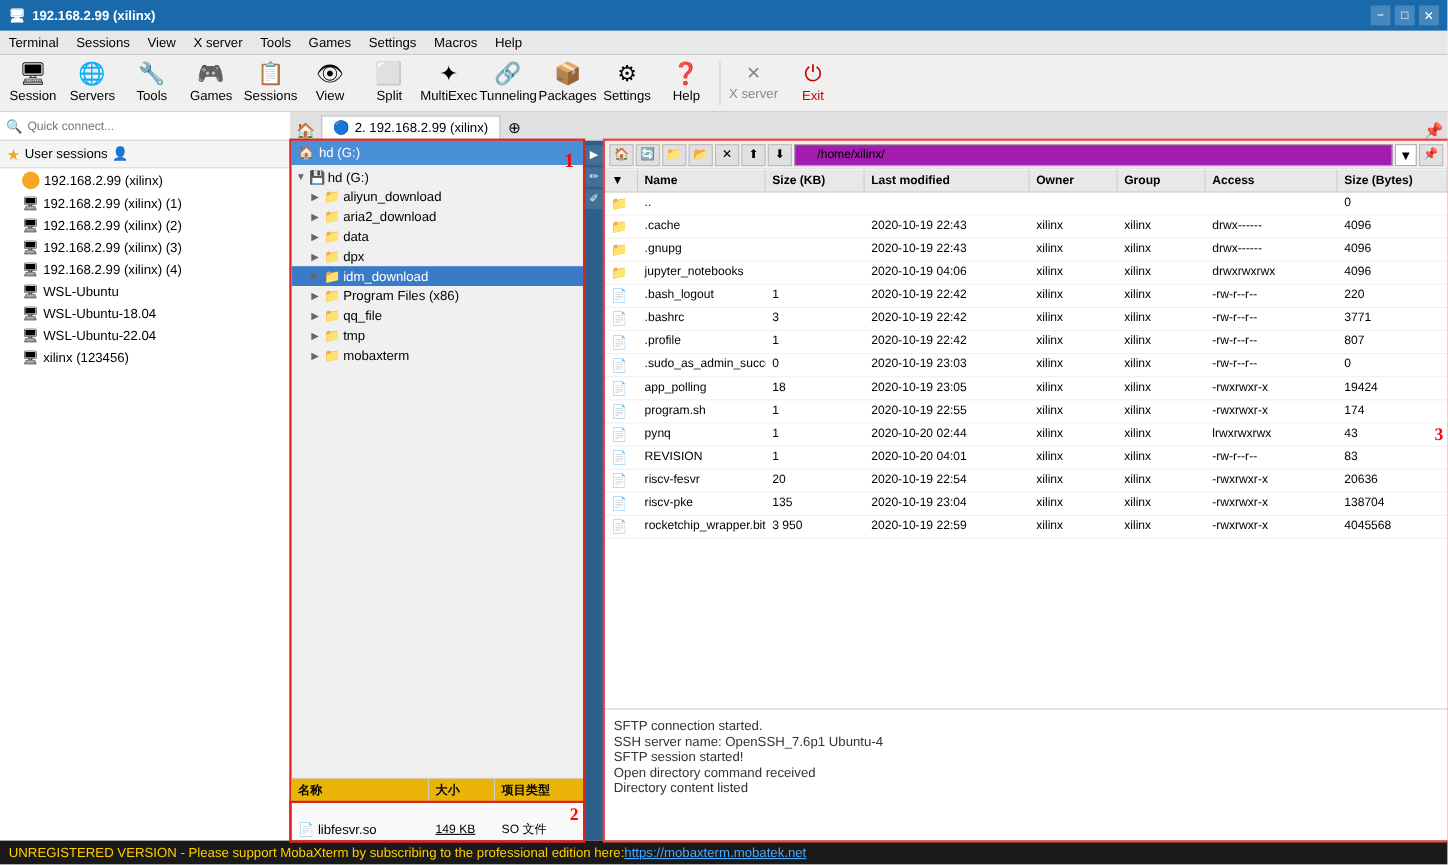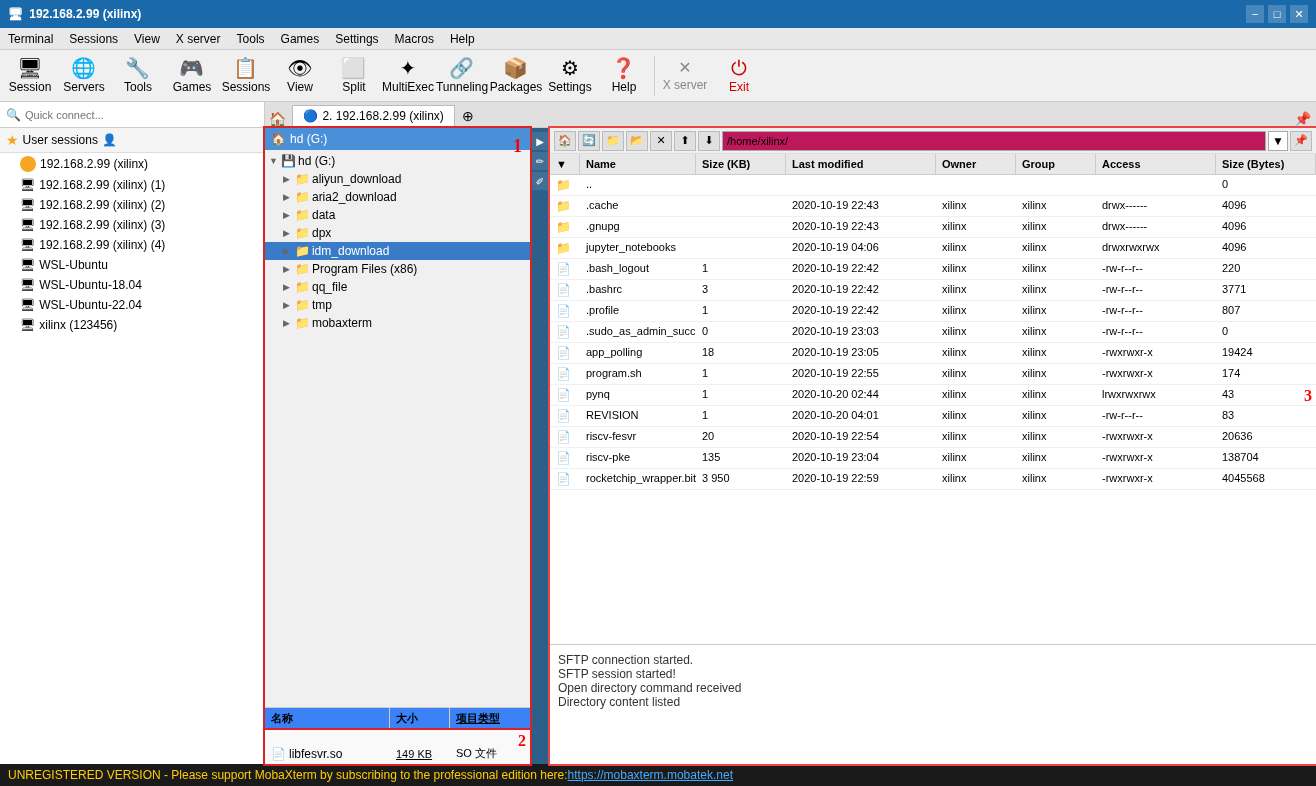--- a/index.html
+++ b/index.html
@@ -154,28 +154,28 @@
       padding: 2px 4px;
       cursor: pointer;
       gap: 2px;
     }
     .tree-item.selected { background: #3a7bc8; color: white; }
     .tree-indent { width: 12px; display: inline-block; flex-shrink: 0; }
     .folder-icon { color: #f5a623; font-size: 12px; }
     .expand-icon { font-size: 9px; color: #666; width: 10px; }
     .local-table-header {
       display: flex;
-      background: #3b82f6;
+      background: #eab308;
       border-bottom: 1px solid #ccc;
       position: sticky;
       top: 0;
     }
     .local-col-name { flex: 1; padding: 3px 6px; border-right: 1px solid #ccc; font-weight: bold; font-size: 11px; }
     .local-col-size { width: 60px; padding: 3px 6px; border-right: 1px solid #ccc; font-weight: bold; font-size: 11px; }
-    .local-col-type { width: 80px; padding: 3px 6px; font-weight: bold; font-size: 11px; text-decoration: underline; }
+    .local-col-type { width: 80px; padding: 3px 6px; font-weight: bold; font-size: 11px; }
     .local-file-row {
       display: flex;
       align-items: center;
       border-bottom: 1px solid #f0f0f0;
       cursor: pointer;
       outline: 2px solid #e44;
     }
     .local-file-cell { padding: 3px 6px; font-size: 11px; overflow: hidden; white-space: nowrap; margin-top: 13px; }
 
     
@@ -202,23 +202,23 @@
       cursor: pointer;
       display: flex;
       align-items: center;
       justify-content: center;
       font-size: 11px;
     }
     .sftp-path {
       flex: 1;
       height: 20px;
       border: 1px solid #aaa;
-      padding: 0 4px;
-      font-size: 11px;
-      background: #be185d;
+      padding: 0 20px;
+      font-size: 11px;
+      background: #a21caf;
     }
     .sftp-path-refresh {
       width: 20px;
       height: 20px;
       background: white;
       border: 1px solid #aaa;
       cursor: pointer;
       display: flex;
       align-items: center;
       justify-content: center;
@@ -740,20 +740,21 @@
             <div class="sftp-file-cell">2020-10-19 22:59</div>
             <div class="sftp-file-cell">xilinx</div>
             <div class="sftp-file-cell">xilinx</div>
             <div class="sftp-file-cell">-rwxrwxr-x</div>
             <div class="sftp-file-cell">4045568</div>
           </div>
         </div>
 
         <div class="log-area">
           <div>SFTP connection started.</div>
+          <div>SSH server name: OpenSSH_7.6p1 Ubuntu-4</div>
           <div>SFTP session started!</div>
           <div>Open directory command received</div>
           <div>Directory content listed</div>
         </div>
       </div>
     </div>
   </div>
 </div>
 
 <div class="status-bar">

